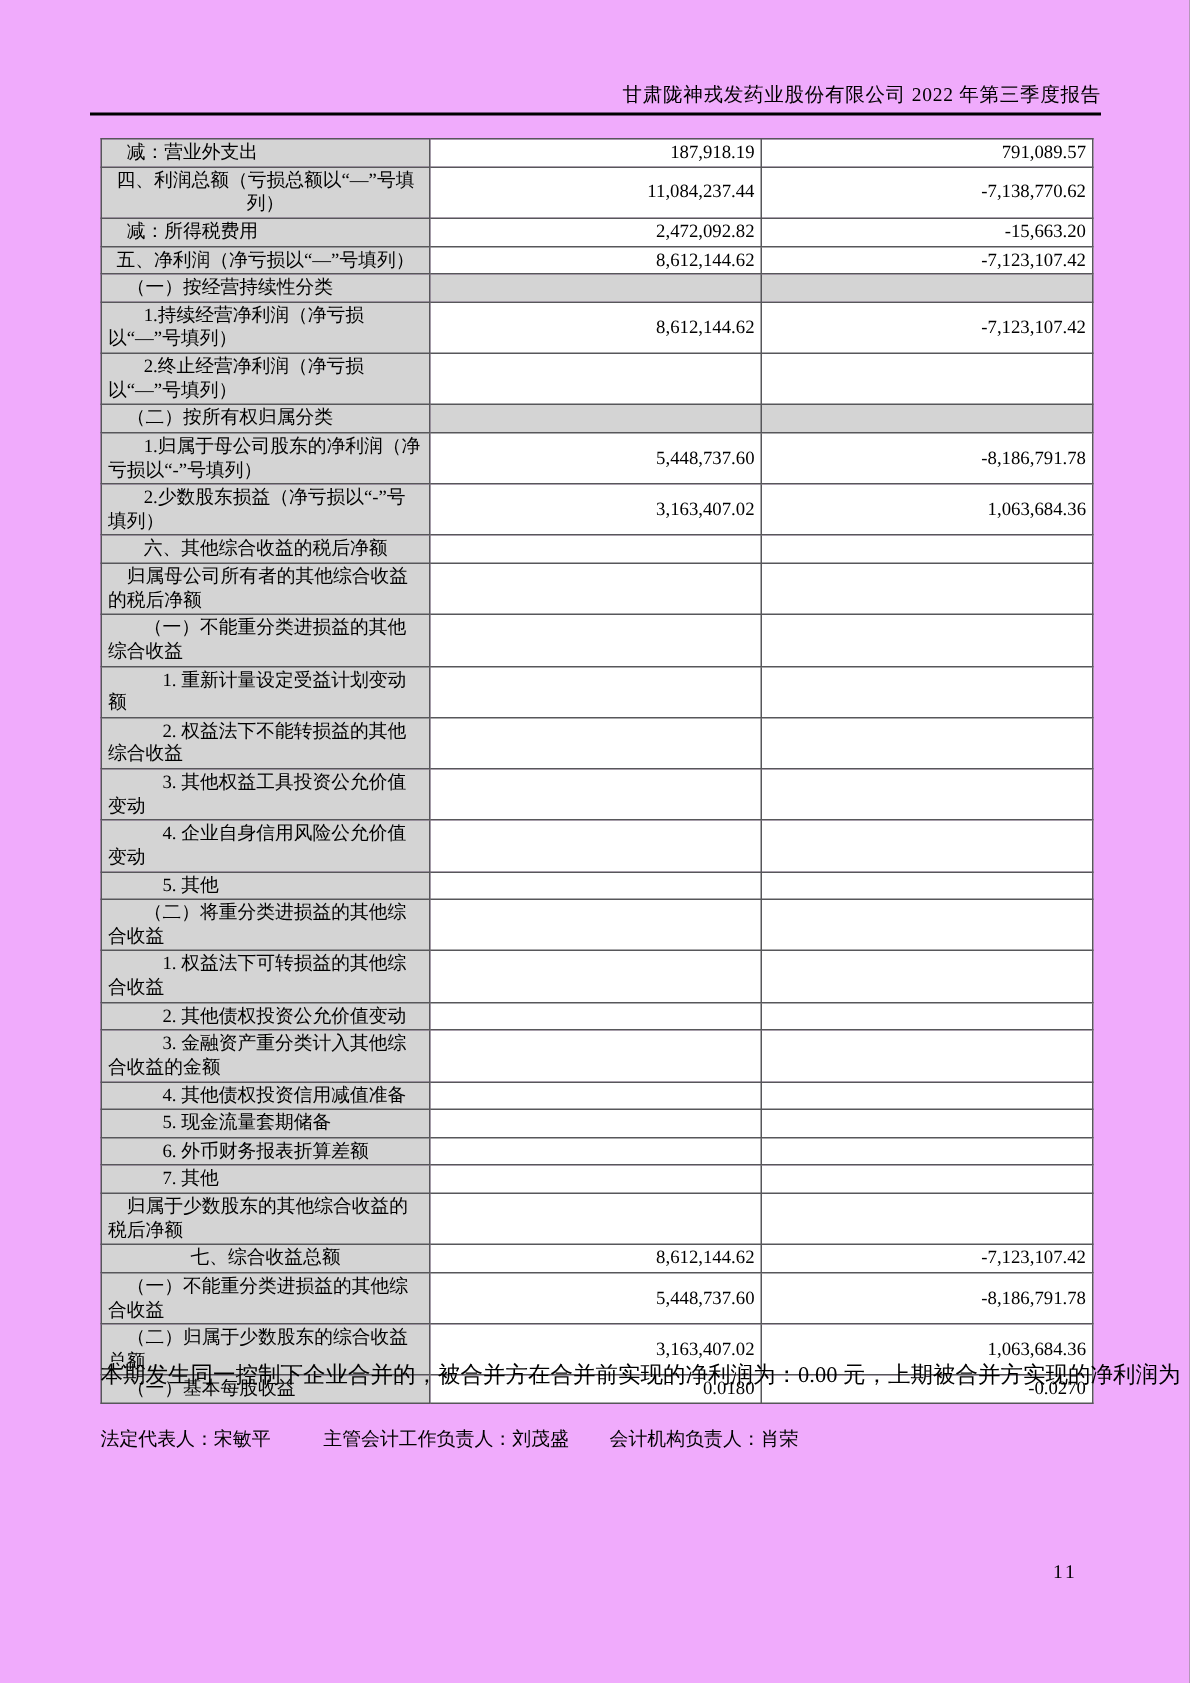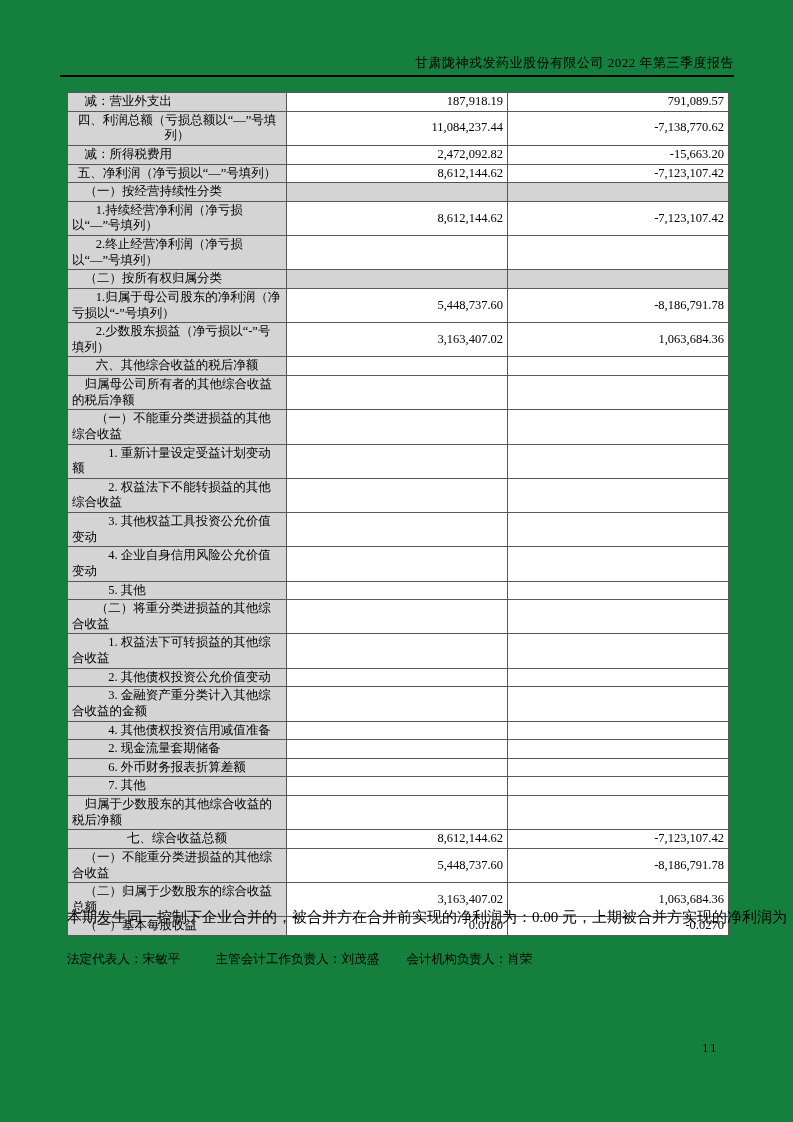--- a/index.html
+++ b/index.html
@@ -1,20 +1,20 @@
 <!DOCTYPE html>
 <html><head>
 <meta charset="utf-8">
 <style>
   html,body{margin:0;padding:0;background:#888;}
   .page{
     position:relative;
     width:793px;height:1122px;
     margin:0 auto;
-    background:#15803d;
+    background:#f0abfc;
     font-family:"Liberation Serif","DejaVu Serif",serif;
     color:#000;
     overflow:hidden;
   }
   .header{
     position:absolute;top:54px;left:60px;right:59px;
     text-align:right;
     font-size:13px;
     letter-spacing:.5px;
     white-space:nowrap;
@@ -196,21 +196,21 @@
           <td class="label i3">3. 金融资产重分类计入其他综合收益的金额</td>
           <td class="val"></td>
           <td class="val"></td>
         </tr>
         <tr>
           <td class="label i3">4. 其他债权投资信用减值准备</td>
           <td class="val"></td>
           <td class="val"></td>
         </tr>
         <tr>
-          <td class="label i3">2. 现金流量套期储备</td>
+          <td class="label i3">5. 现金流量套期储备</td>
           <td class="val"></td>
           <td class="val"></td>
         </tr>
         <tr>
           <td class="label i3">6. 外币财务报表折算差额</td>
           <td class="val"></td>
           <td class="val"></td>
         </tr>
         <tr>
           <td class="label i3">7. 其他</td>

